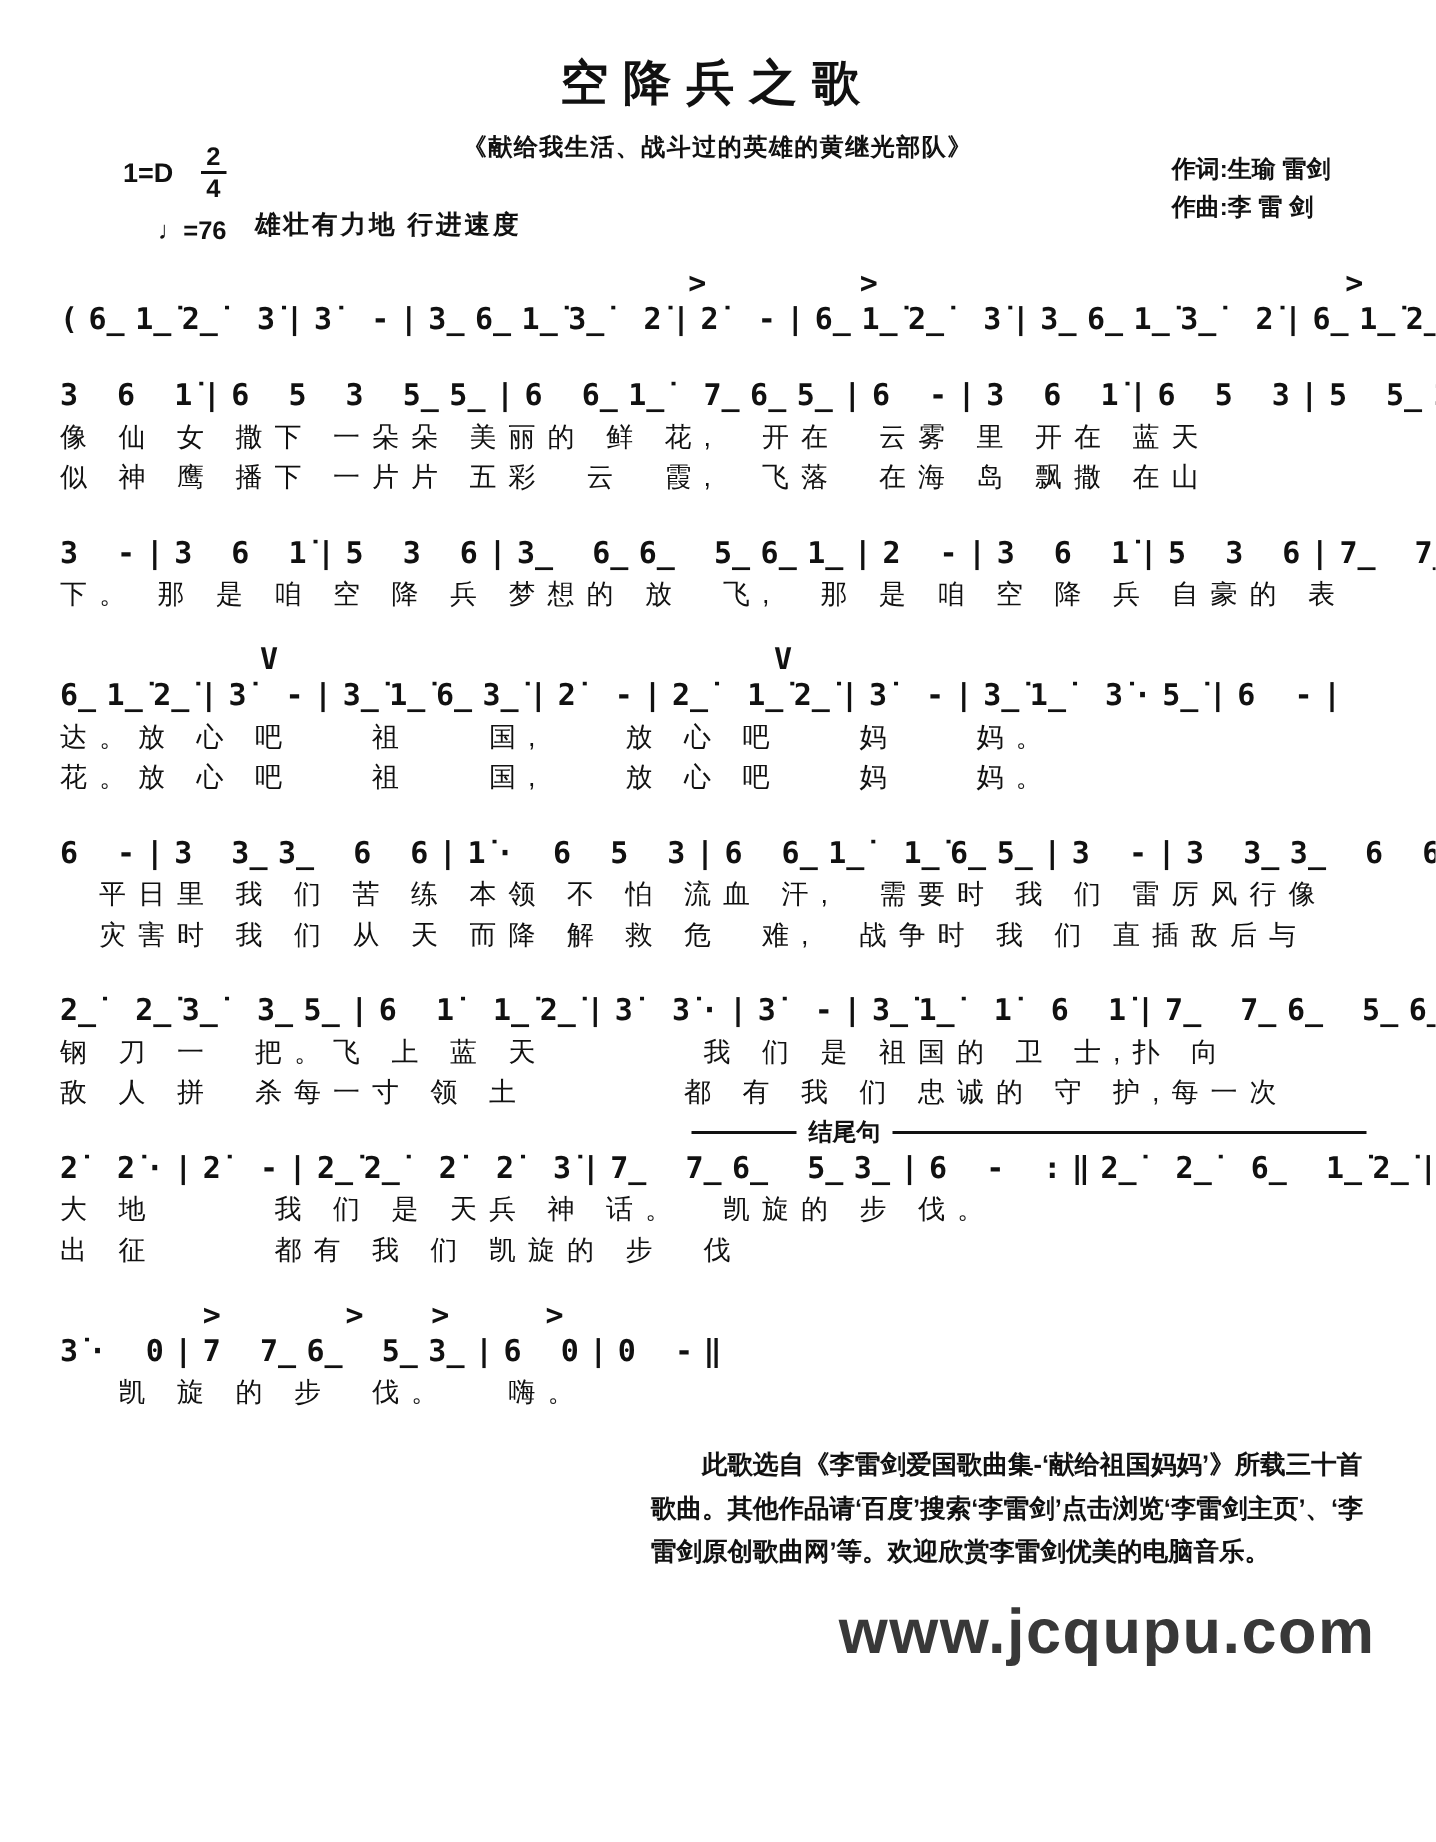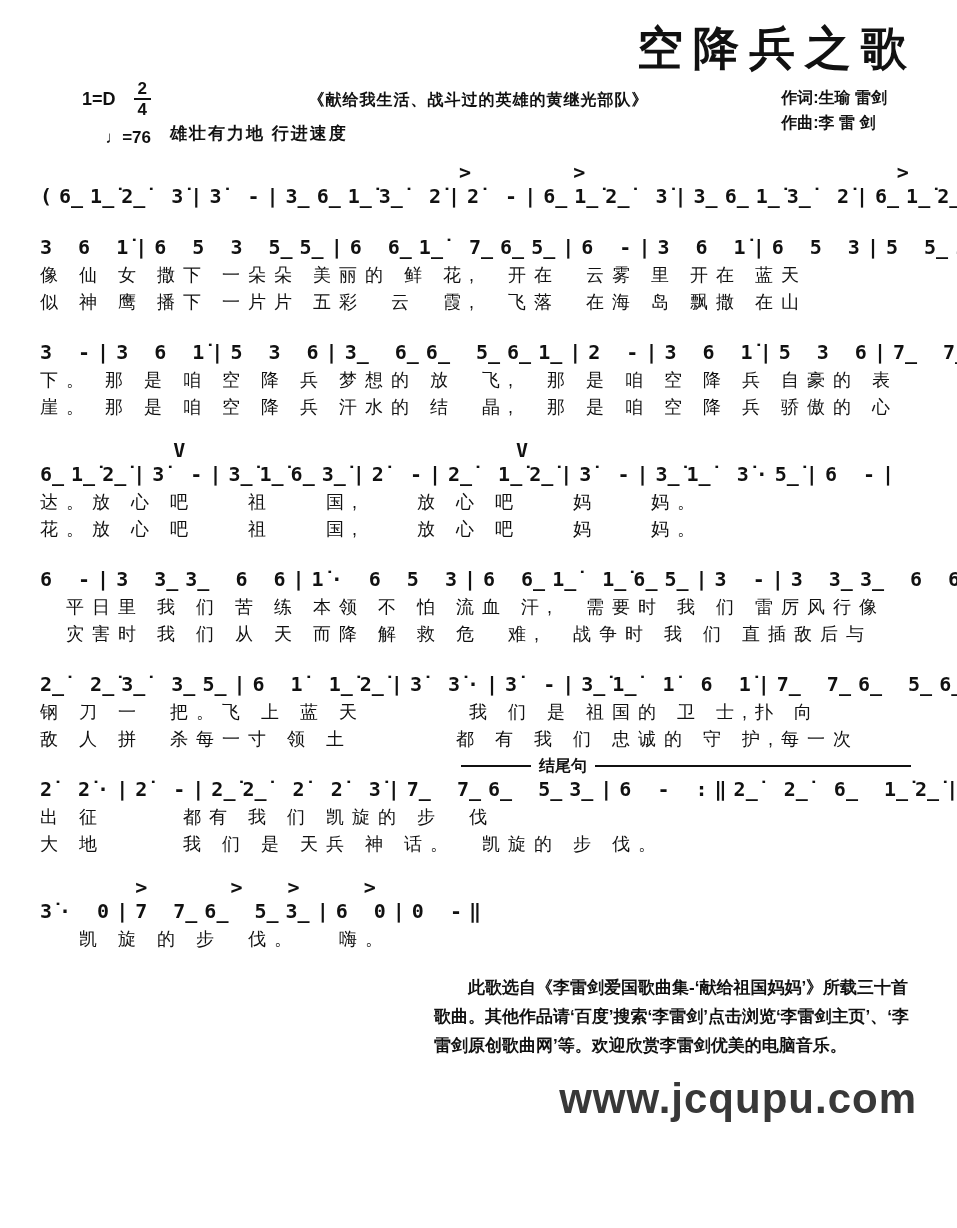--- a/index.html
+++ b/index.html
@@ -6,22 +6,22 @@
   body{
     width:957px;height:1228px;overflow:hidden;
     font-family:"Liberation Sans",sans-serif;color:#111;
     position:relative;
   }
   .sheet{padding:14px 40px 0 40px;position:relative;}
 
   
   .header{position:relative;height:140px;}
   .title{
-    text-align:right;font-family:"Liberation Serif",serif;
-    font-size:46px;font-weight:bold;letter-spacing:10px;margin-top:4px;
+    text-align:center;font-family:"Liberation Serif",serif;
+    font-size:32px;font-weight:bold;letter-spacing:10px;margin-top:20px;
   }
   .subtitle{
     text-align:center;font-size:16px;font-weight:bold;margin-top:10px;letter-spacing:1px;
   }
   .keyblock{position:absolute;left:42px;top:62px;font-size:18px;font-weight:bold;}
   .keyrow{display:flex;align-items:center;gap:18px;}
   .frac{display:inline-flex;flex-direction:column;align-items:center;line-height:1;font-size:17px;}
   .frac .num{border-bottom:2px solid #111;padding:0 4px 1px 4px;}
   .frac .den{padding-top:1px;}
   .temporow{margin-top:10px;font-size:17px;font-weight:bold;text-align:right;}
@@ -97,21 +97,20 @@
         <div class="notes">(6̲1̲̇2̲̇ 3̇|3̇ -|3̲6̲1̲̇3̲̇ 2̇|2̇ -|6̲1̲̇2̲̇ 3̇|3̲6̲1̲̇3̲̇ 2̇|6̲1̲̇2̲̇3̲̇ 1̲̇2̲̇3̲5̲|6̲·6̲6̲6̲ 6|)</div>
       </div>
       <div class="system">
         <div class="notes">3 6 1̇|6 5 3 5̲5̲|6 6̲1̲̇ 7̲6̲5̲|6 -|3 6 1̇|6 5 3|5 5̲1̲̇ 2̲̇3̲̇6̲5̲|</div>
         <div class="lyric">像 仙 女 撒下 一朵朵 美丽的 鲜 花,  开在  云雾 里 开在 蓝天</div>
         <div class="lyric">似 神 鹰 播下 一片片 五彩  云  霞,  飞落  在海 岛 飘撒 在山</div>
       </div>
       <div class="system">
         <div class="notes">3 -|3 6 1̇|5 3 6|3̲ 6̲6̲ 5̲6̲1̲|2 -|3 6 1̇|5 3 6|7̲ 7̲6̲ 5̲3̲|</div>
         <div class="lyric">下。 那 是 咱 空 降 兵 梦想的 放  飞,  那 是 咱 空 降 兵 自豪的 表</div>
-        <div class="lyric">崖。 那 是 咱 空 降 兵 汗水的 结  晶,  那 是 咱 空 降 兵 骄傲的 心</div>
       </div>
       <div class="system">
         <div class="accents">       V                 V</div>
         <div class="notes">6̲1̲̇2̲̇|3̇ -|3̲̇1̲̇6̲3̲̇|2̇ -|2̲̇ 1̲̇2̲̇|3̇ -|3̲̇1̲̇ 3̇·5̲̇|6 -|</div>
         <div class="lyric">达。放 心 吧    祖    国,    放 心 吧    妈    妈。</div>
         <div class="lyric">花。放 心 吧    祖    国,    放 心 吧    妈    妈。</div>
       </div>
       <div class="system">
         <div class="notes">6 -|3 3̲3̲ 6 6|1̇· 6 5 3|6 6̲1̲̇ 1̲̇6̲5̲|3 -|3 3̲3̲ 6 6|1̇·6̲5̲ 3̲3̲|</div>
         <div class="lyric">  平日里 我 们 苦 练 本领 不 怕 流血 汗,  需要时 我 们 雷厉风行像</div>
@@ -122,22 +121,22 @@
         <div class="lyric">钢 刀 一  把。飞 上 蓝 天        我 们 是 祖国的 卫 士,扑 向</div>
         <div class="lyric">敌 人 拼  杀每一寸 领 土        都 有 我 们 忠诚的 守 护,每一次</div>
       </div>
       <div class="system">
         <div class="coda-label">
           <div class="cl-line"></div>
           <div class="cl-text">结尾句</div>
           <div class="cl-line long"></div>
         </div>
         <div class="notes">2̇ 2̇·|2̇ -|2̲̇2̲̇ 2̇ 2̇ 3̇|7̲ 7̲6̲ 5̲3̲|6 - :‖2̲̇ 2̲̇ 6̲ 1̲̇2̲̇|3̇ -|3̇ -|</div>
+        <div class="lyric">大 地      我 们 是 天兵 神 话。  凯旋的 步 伐。</div>
         <div class="lyric">出 征      都有 我 们 凯旋的 步  伐</div>
-        <div class="lyric">大 地      我 们 是 天兵 神 话。  凯旋的 步 伐。</div>
       </div>
       <div class="system">
         <div class="accents">     &gt;    &gt;  &gt;   &gt;</div>
         <div class="notes">3̇· 0|7 7̲6̲ 5̲3̲|6 0|0 -‖</div>
         <div class="lyric">   凯 旋 的 步  伐。   嗨。</div>
       </div>
     </div>
 
   <div class="footer">
     <div class="footer-left"></div>

